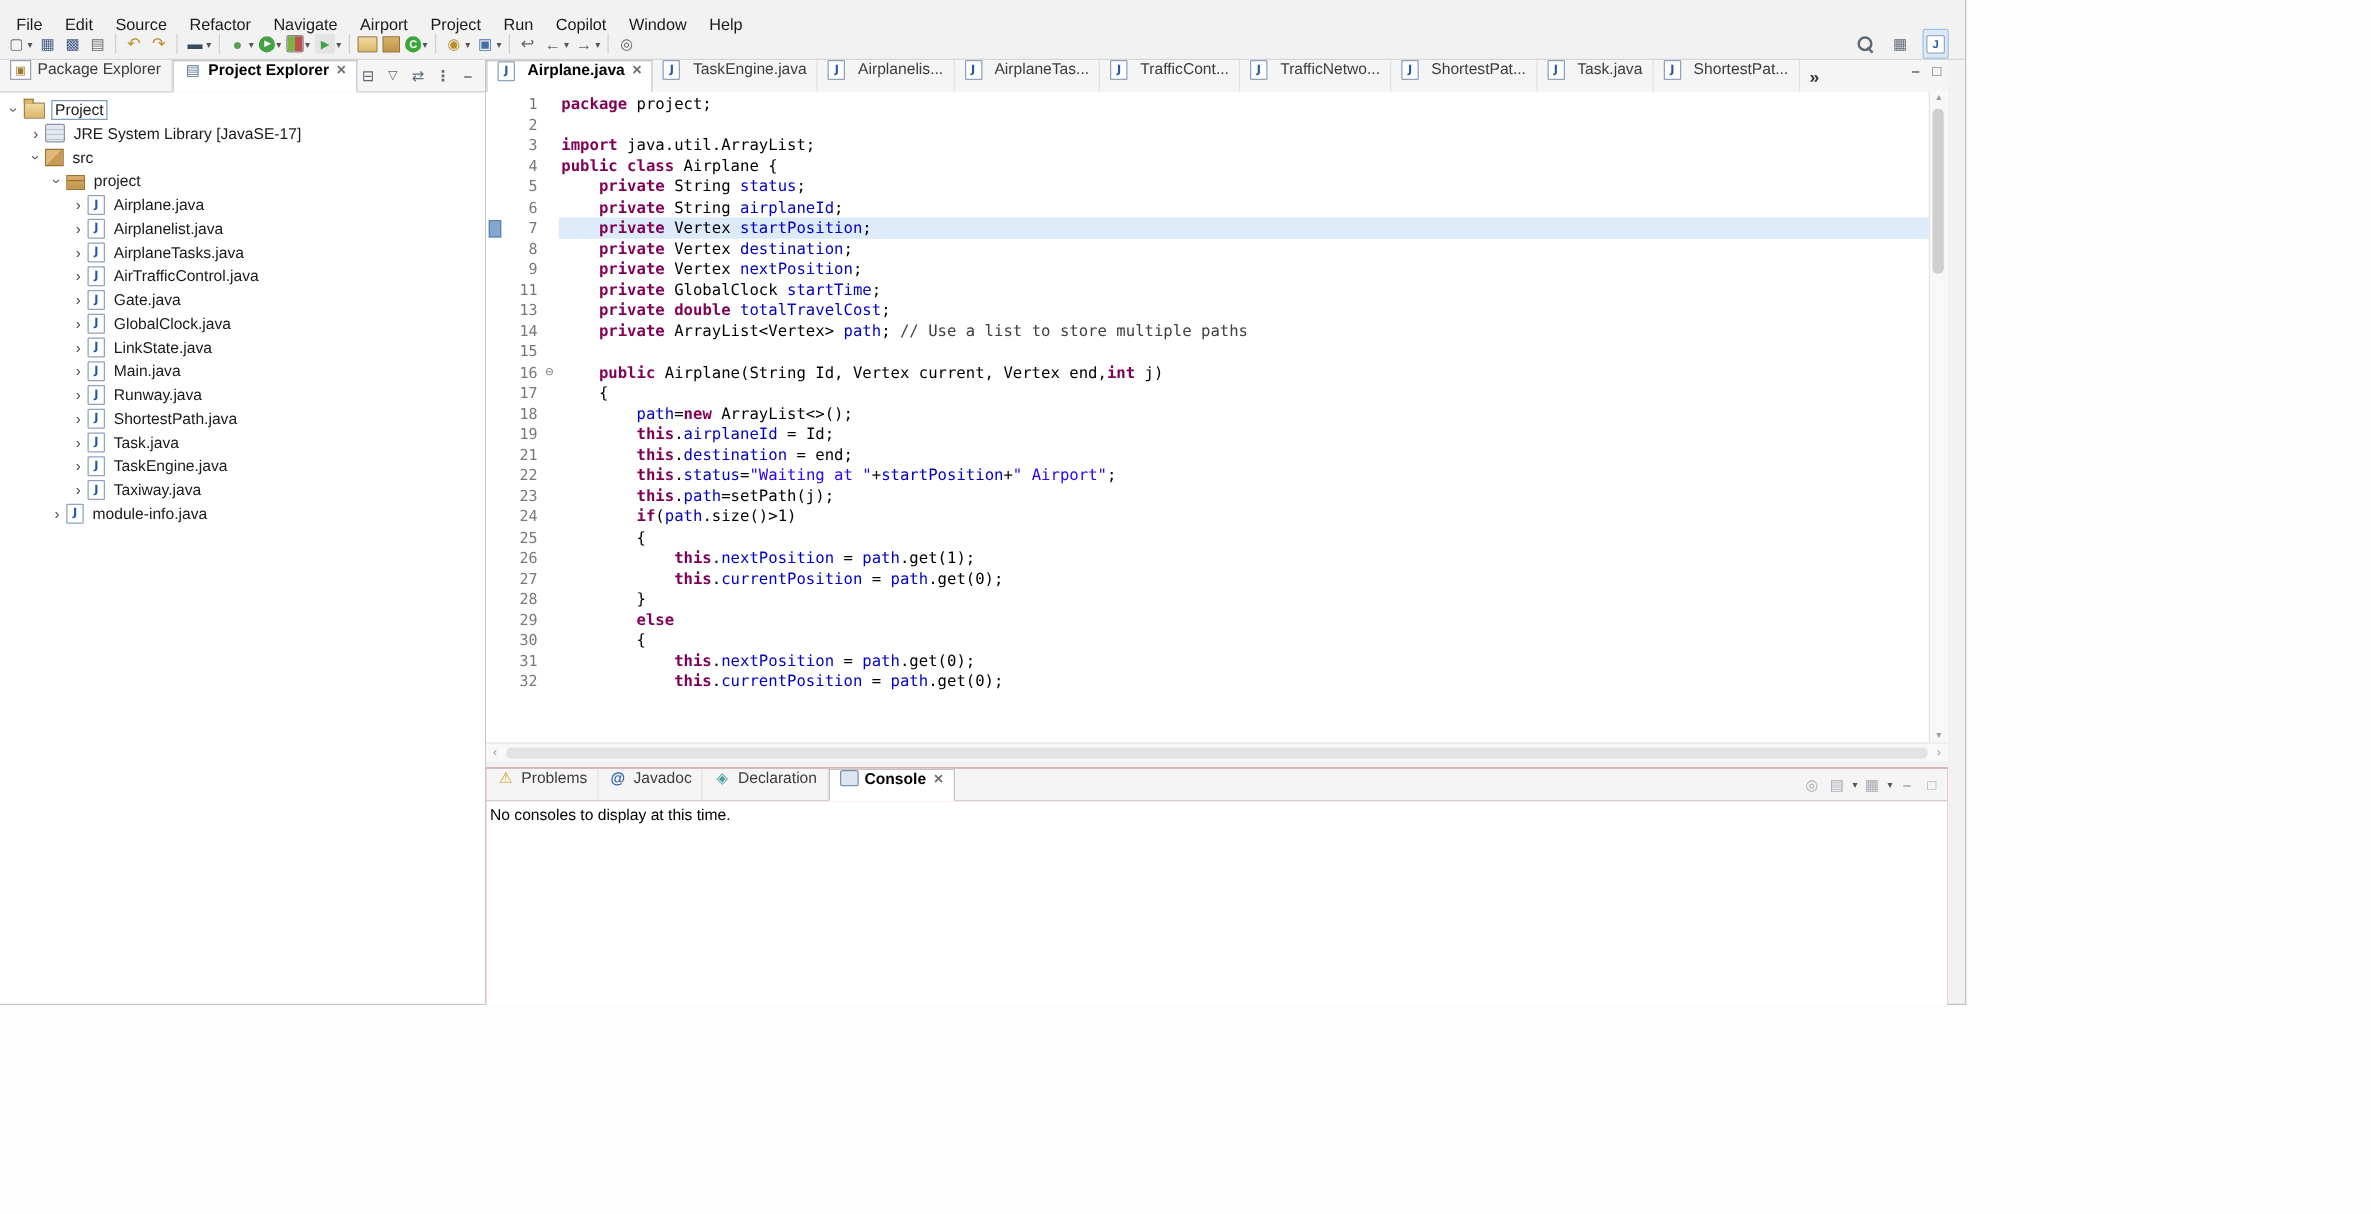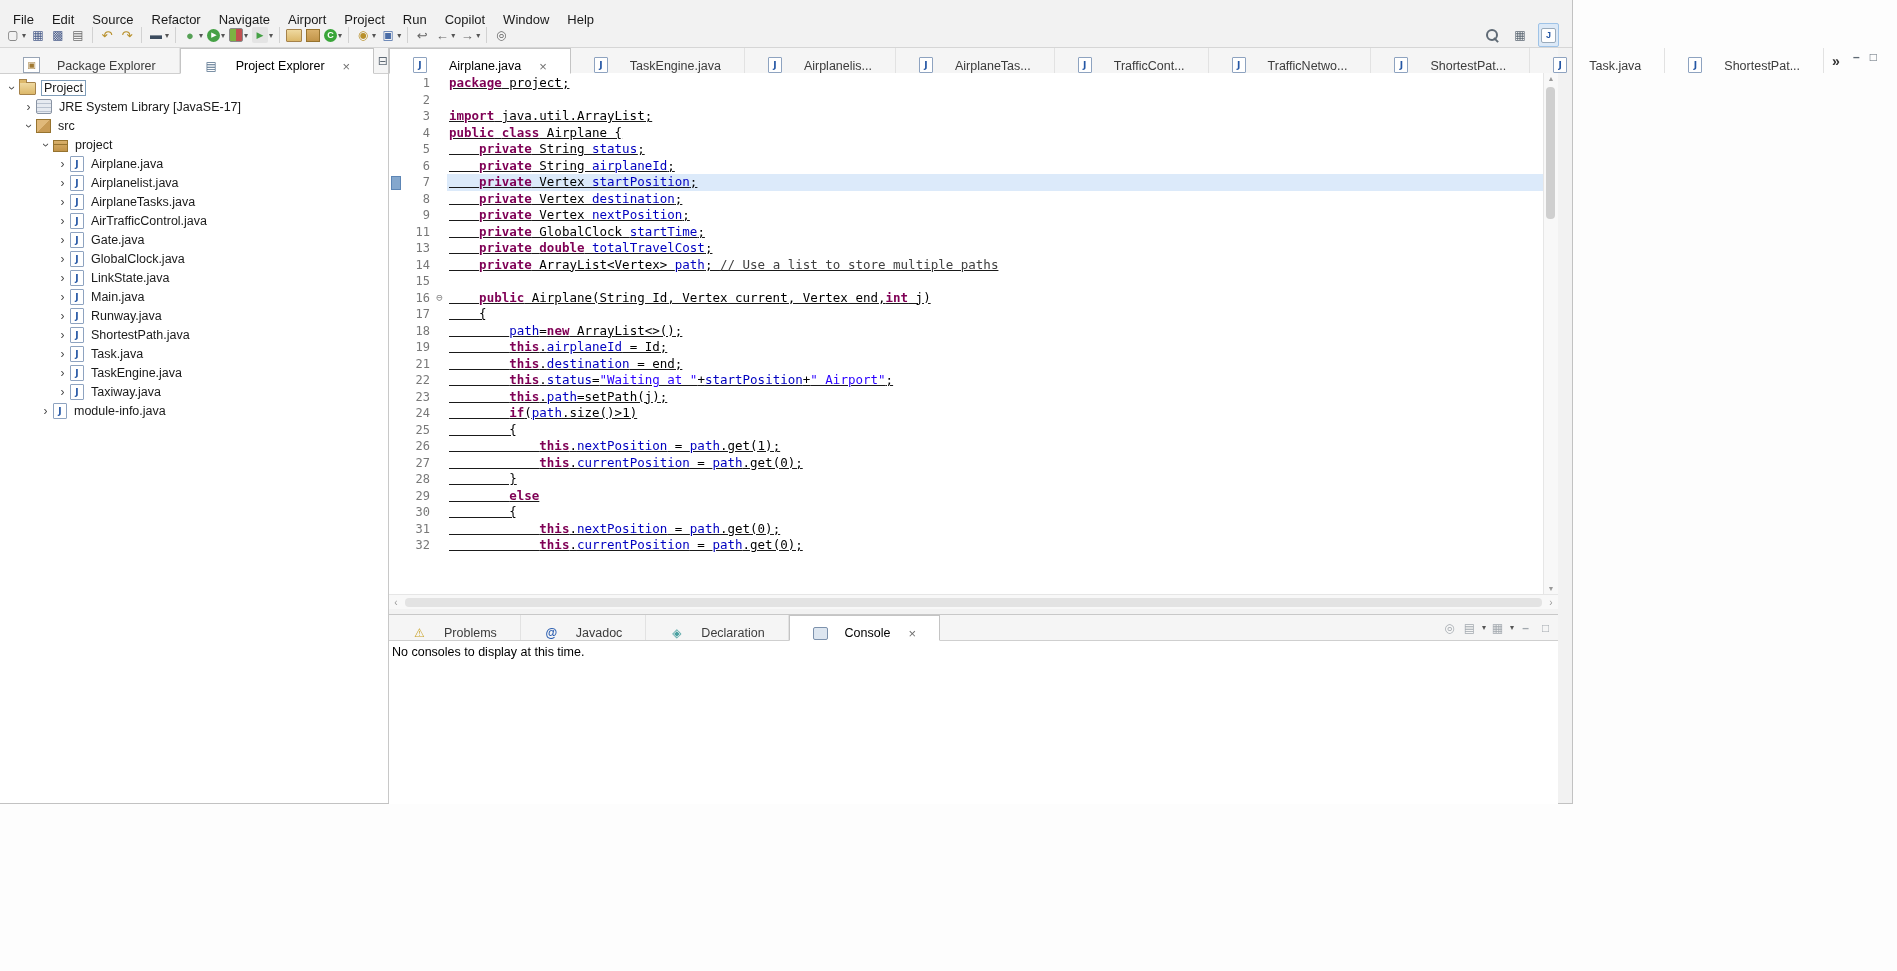--- a/index.html
+++ b/index.html
@@ -48,24 +48,24 @@
   .g-open-perspective::before{content:"▦";color:#5f6a75;}
   .g-java-perspective{background:#fff;border:1px solid #9ab;border-radius:2px;width:13px;height:13px;}
   .g-java-perspective::before{content:"J";color:#2456a4;font-weight:bold;font-size:9px;}
   .search-glass{width:15px;height:15px;position:relative;display:inline-block;}
   .search-glass::before{content:"";position:absolute;width:8px;height:8px;border:2px solid #5f6a75;border-radius:50%;left:1px;top:1px;}
   .search-glass::after{content:"";position:absolute;width:6px;height:2px;background:#5f6a75;transform:rotate(45deg);left:8px;top:11px;}
 
   
   .panel-tabs{height:25px;background:#f5f5f5;border-bottom:1px solid #cfcfcf;display:flex;align-items:stretch;}
   .tabs-holder{display:flex;align-items:stretch;}
-  .ptab,.etab{display:flex;align-items:flex-end;padding:0 23px;font-size:12.5px;color:#3c3c3c;
-       border-right:1px solid #e2e2e2;white-space:nowrap;gap:12px;}
+  .ptab,.etab{display:flex;align-items:flex-start;padding:0 8px;font-size:12.5px;color:#3c3c3c;
+       border-right:1px solid #e2e2e2;white-space:nowrap;}
   .ptab.active,.etab.active{background:#ffffff;border:1px solid #c4c4c4;border-bottom:1px solid #ffffff;
-       margin-bottom:-1px;color:#000;z-index:2;}
+       margin-bottom:-1px;color:#000;z-index:2;font-weight:bold;}
   .tab-label{margin-left:5px;}
   .tab-close{margin-left:6px;color:#707070;font-size:13px;line-height:1;}
   .panel-icons{margin-left:auto;display:flex;align-items:center;gap:3px;padding-right:4px;}
   .vt-btn{min-width:17px;height:18px;display:inline-flex;align-items:center;justify-content:center;color:#5f6a75;font-size:12px;}
   .vt-btn.dim{opacity:.55;}
   .vt-collapse-all::before{content:"⊟";}
   .vt-filter::before{content:"▽";font-size:10px;}
   .vt-link-with-editor::before{content:"⇄";}
   .vt-view-menu::before{content:"⋮";font-weight:bold;}
   .vt-minimize::before{content:"–";font-weight:bold;}
@@ -102,21 +102,21 @@
   .etabbar{position:absolute;top:0;left:0;right:0;height:25px;background:#f5f5f5;border-bottom:1px solid #cfcfcf;display:flex;align-items:stretch;}
   .overflow{align-self:center;margin:0 8px;font-weight:bold;color:#333;font-size:14px;}
   .etab-spacer{flex:1;}
   .code-area{position:absolute;left:0;top:25px;right:0;height:521px;background:#fff;overflow:hidden;}
   .code-lines{position:absolute;left:0;top:2px;right:14px;}
   .code-row{display:flex;height:16.5px;line-height:16.5px;font-family:"DejaVu Sans Mono","Liberation Mono",monospace;font-size:12.5px;}
   .ann{width:14px;flex:none;position:relative;}
   .ann.marker::before{content:"";position:absolute;left:2px;top:2px;width:8px;height:12px;background:#84a7cd;border:1px solid #5c85b5;}
   .lnum{width:27px;flex:none;text-align:right;color:#787878;font-size:12px;padding-right:2px;}
   .fold{width:15px;flex:none;color:#8a8a8a;font-size:11px;text-align:center;}
-  .codetext{flex:1;white-space:pre;padding-left:2px;text-decoration:underline;}
+  .codetext{flex:1;white-space:pre;padding-left:2px;}
   .code-row.hl .codetext{background:#dceafa;}
   .tk-kw{color:#7f0055;font-weight:bold;}
   .tk-fld{color:#0000c0;}
   .tk-str{color:#2a00ff;}
   .tk-com{color:#404040;}
   .tk-pln{color:#000;}
   .vscroll{position:absolute;right:0;top:0;width:14px;height:100%;background:#f8f8f8;border-left:1px solid #e6e6e6;}
   .varrow{position:absolute;left:0;width:14px;text-align:center;font-size:7px;color:#9a9a9a;}
   .varrow.up{top:2px;} .varrow.down{bottom:2px;}
   .vthumb{position:absolute;left:2px;top:14px;width:9px;height:132px;background:#cfcfcf;border-radius:4px;}

